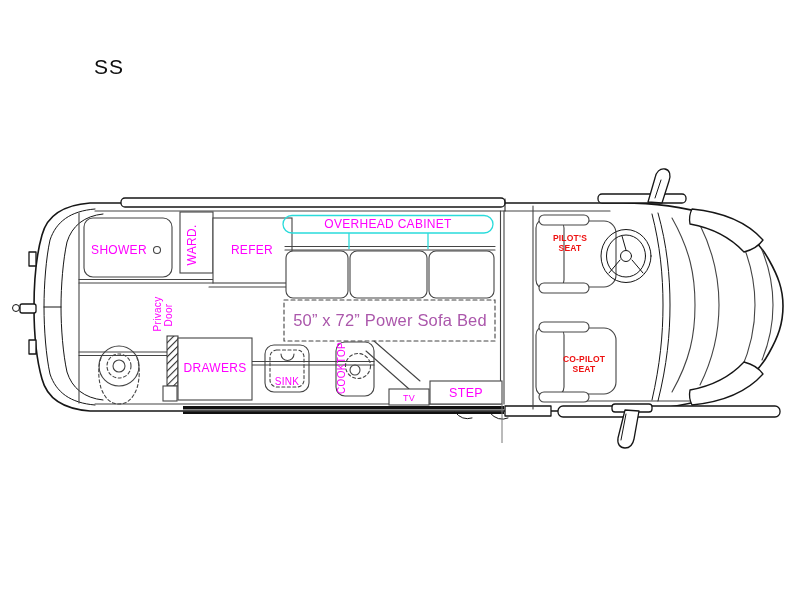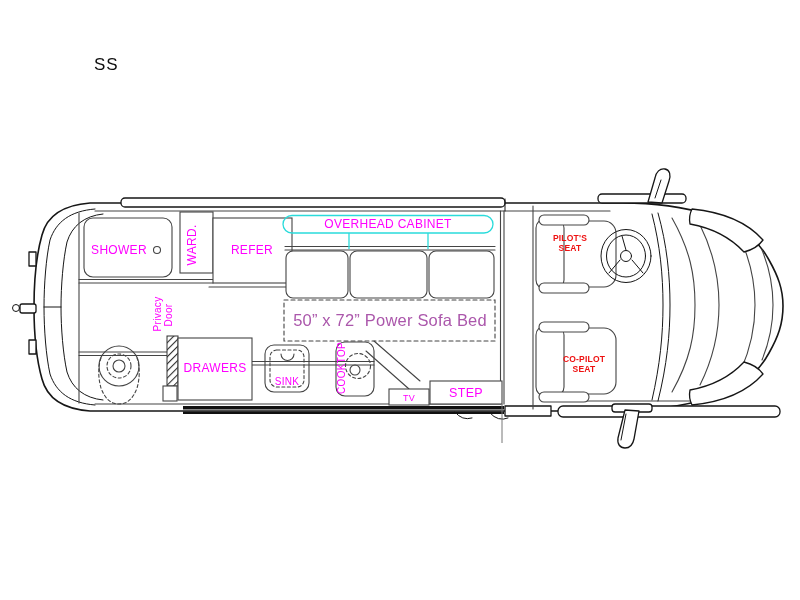--- a/index.html
+++ b/index.html
@@ -1,18 +1,18 @@
 <!DOCTYPE html>
 <html><head>
 <meta charset="utf-8">
 <style>
   html,body{margin:0;padding:0;background:#ffffff;}
   .canvas{position:relative;width:800px;height:600px;background:#ffffff;overflow:hidden;
           font-family:"Liberation Sans",sans-serif;}
-  .model-code{position:absolute;left:94px;top:55px;font-size:17px;color:#0d0d0d;
+  .model-code{position:absolute;left:94px;top:55px;font-size:21px;color:#0d0d0d;
               letter-spacing:1px;font-family:"Liberation Sans",sans-serif;}
   svg{position:absolute;left:0;top:0;}
   text{text-anchor:middle;font-family:"Liberation Sans",sans-serif;}
   .lbl{fill:#ff00ff;font-size:12px;letter-spacing:.3px;}
   .lbl-sm{font-size:10px;}
   .lbl-xs{font-size:9px;}
   .lbl-step{font-size:12.5px;}
   .bed-lbl{fill:#ab57ab;font-size:16.5px;letter-spacing:.2px;}
   .seat-lbl{fill:#ee1111;font-size:8.5px;font-weight:bold;letter-spacing:.2px;}
   .s1{stroke:#161616;fill:none;stroke-width:1.6;stroke-linecap:round;stroke-linejoin:round;}

